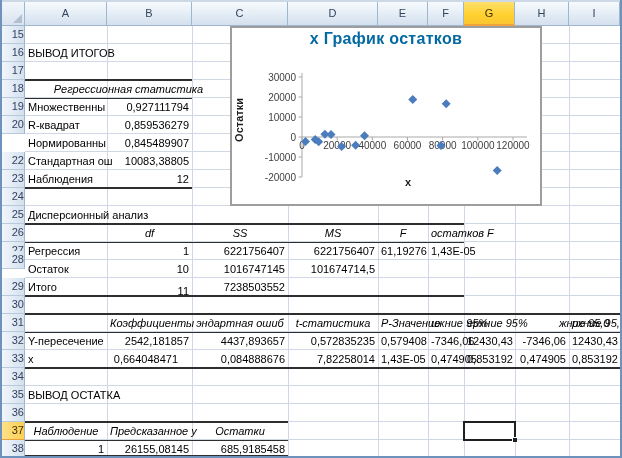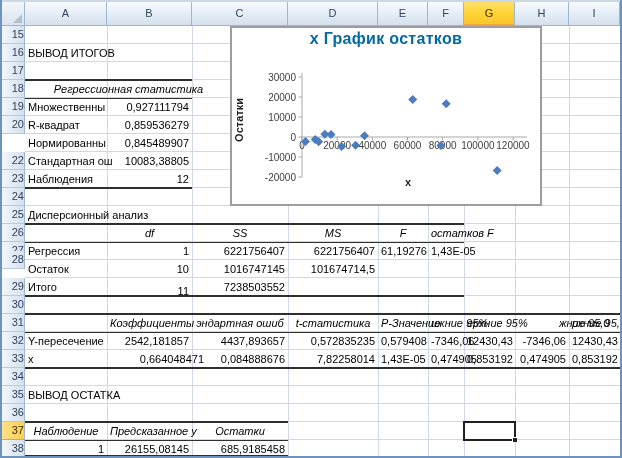--- a/index.html
+++ b/index.html
@@ -210,21 +210,21 @@
       <div class="cell al" style="left: 25px; top: 332px; width: 82px; height: 18px;">Y-пересечение</div>
       <div class="cell ar" style="left: 107px; top: 332px; width: 85px; height: 18px;">2542,181857</div>
       <div class="cell ar" style="left: 192px; top: 332px; width: 96px; height: 18px;">4437,893657</div>
       <div class="cell ar" style="left: 288px; top: 332px; width: 90px; height: 18px;">0,572835235</div>
       <div class="cell ar" style="left: 378px; top: 332px; width: 50px; height: 18px; text-align: center;">0,579408</div>
       <div class="cell ar" style="left: 428px; top: 332px; width: 36px; height: 18px;">-7346,06</div>
       <div class="cell ar" style="left: 464px; top: 332px; width: 51px; height: 18px;">12430,43</div>
       <div class="cell ar" style="left: 515px; top: 332px; width: 54px; height: 18px;">-7346,06</div>
       <div class="cell ar" style="left: 569px; top: 332px; width: 51px; height: 18px;">12430,43</div>
       <div class="cell al" style="left: 25px; top: 350px; width: 82px; height: 18px;">x</div>
-      <div class="cell ar" style="left: 122px; top: 350px; width: 85px; height: 18px;">0,664048471</div>
+      <div class="cell ar" style="left: 96px; top: 350px; width: 85px; height: 18px;">0,664048471</div>
       <div class="cell ar" style="left: 192px; top: 350px; width: 96px; height: 18px;">0,084888676</div>
       <div class="cell ar" style="left: 288px; top: 350px; width: 90px; height: 18px;">7,82258014</div>
       <div class="cell ar" style="left: 378px; top: 350px; width: 50px; height: 18px;">1,43E-05</div>
       <div class="cell ar" style="left: 428px; top: 350px; width: 36px; height: 18px;">0,474905</div>
       <div class="cell ar" style="left: 464px; top: 350px; width: 51px; height: 18px;">0,853192</div>
       <div class="cell ar" style="left: 515px; top: 350px; width: 54px; height: 18px;">0,474905</div>
       <div class="cell ar" style="left: 569px; top: 350px; width: 51px; height: 18px;">0,853192</div>
       <div class="cell al" style="left: 25px; top: 386px; width: 82px; height: 18px;">ВЫВОД ОСТАТКА</div>
       <div class="cell ac it" style="left: 25px; top: 422px; width: 82px; height: 18px;">Наблюдение</div>
       <div class="cell ac it" style="left: 107px; top: 422px; width: 85px; height: 18px;">Предсказанное у</div>

